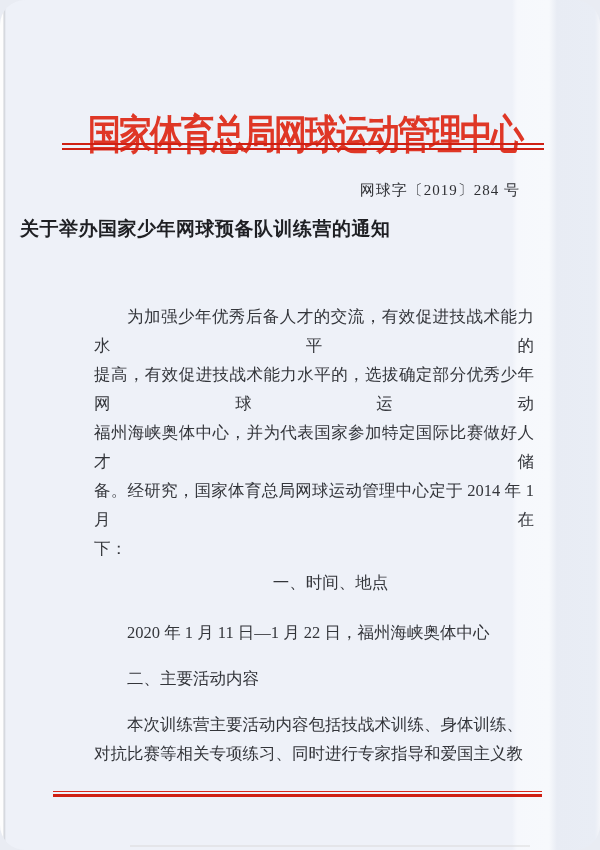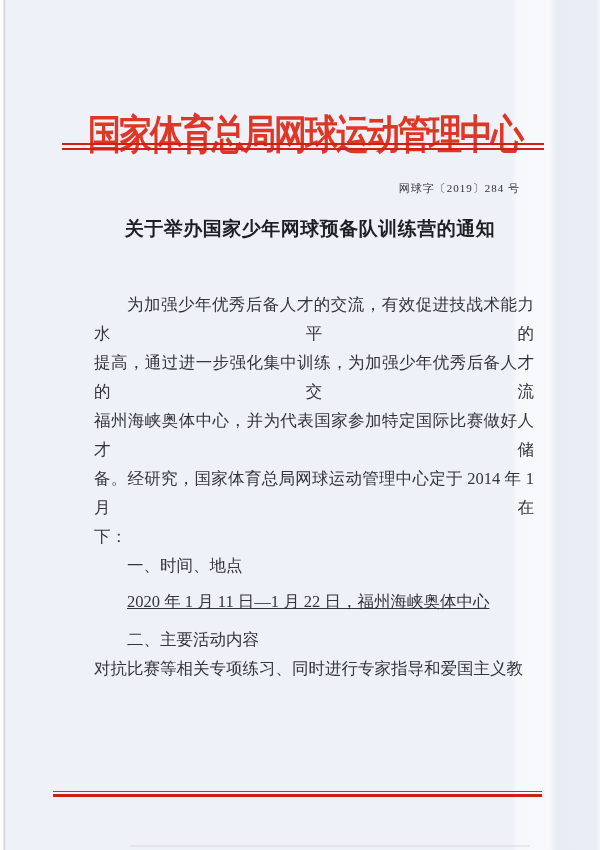--- a/index.html
+++ b/index.html
@@ -7,55 +7,56 @@
     width:600px;height:850px;overflow:hidden;
     font-family:"Liberation Serif","DejaVu Serif",serif;
     background:#e9ecf3;
   }
   .page{
     position:relative;width:600px;height:850px;
     background:linear-gradient(90deg,
       #fdfdfd 0px,#fdfdfd 3px,#ced1d7 4px,#eef1f8 6px,
       #eef1f8 512px,#f6f8fc 517px,#f7f9fc 549px,
       #e8ecf4 557px,#e9edf5 595px,#f4f5f9 600px);
+    border-radius:25px;
   }
   .bottom-edge{
     position:absolute;left:130px;top:845px;width:400px;height:2px;
     background:#d6d6d6;opacity:.45;
   }
   .org-name{
     position:absolute;top:86px;left:10px;right:0;
     text-align:center;color:#df3726;font-weight:bold;
     font-size:33px;letter-spacing:-2px;white-space:nowrap;
     transform:scaleY(1.22);transform-origin:center top;
   }
   .header-rule{
     position:absolute;top:143px;left:62px;width:482px;height:3px;
     border-top:2px solid #cf2013;border-bottom:2px solid #cf2013;
   }
   .doc-number{
     position:absolute;top:181px;right:80px;
-    font-size:11px;color:#2e2f33;letter-spacing:1px;white-space:nowrap;
+    font-size:15px;color:#2e2f33;letter-spacing:1px;white-space:nowrap;
   }
   .notice-title{
     position:absolute;top:216px;left:20px;right:0;
-    text-align:center;font-size:19px;font-weight:bold;color:#1e1f23;
+    text-align:left;font-size:19px;font-weight:bold;color:#1e1f23;
     letter-spacing:.5px;white-space:nowrap;
   }
   .body-text{
     position:absolute;top:286px;left:94px;width:440px;
     font-size:16.5px;line-height:29px;color:#33353a;
   }
   .line{min-height:29px;}
   .fill{text-align:justify;text-align-last:justify;}
   .indent{text-indent:2em;}
-  .gap-s{}
-  .gap-m{margin-top:4px;}
-  .gap-l{margin-top:9px;}
-  .gap-d{margin-top:7px;text-decoration:underline;}
+  .gap-s{margin-top:5px;text-align:center;}
+  .gap-m{margin-top:16px;}
+  .gap-l{margin-top:17px;}
+  .gap-d{margin-top:21px;}
   .footer-rule{
     position:absolute;top:791px;left:53px;width:489px;height:2px;
     border-top:1px solid #d8281a;border-bottom:3px solid #cf2013;
   }
 </style>
 </head>
 <body>
 
 <div class="page">
 
@@ -64,30 +65,31 @@
   <div class="header-rule"></div>
 
   <div class="doc-number">网球字〔2019〕284 号</div>
 
   <div class="notice-title">关于举办国家少年网球预备队训练营的通知</div>
 
   <div class="body-text">
 
 
     <div class="line fill indent gap-m">为加强少年优秀后备人才的交流，有效促进技战术能力水平的</div>
-    <div class="line fill">提高，通过进一步强化集中训练，为加强少年优秀后备人才的交流</div>
+    <div class="line fill">提高，有效促进技战术能力水平的，选拔确定部分优秀少年网球运动</div>
     <div class="line fill">福州海峡奥体中心，并为代表国家参加特定国际比赛做好人才储</div>
     <div class="line fill">备。经研究，国家体育总局网球运动管理中心定于 2014 年 1 月在</div>
     <div class="line">下：</div>
 
     <div class="line indent gap-s">一、时间、地点</div>
     <div class="line indent gap-d">2020 年 1 月 11 日—1 月 22 日，福州海峡奥体中心</div>
 
     <div class="line indent gap-l">二、主要活动内容</div>
 
+    <div class="line indent gap-l">本次训练营主要活动内容包括技战术训练、身体训练、</div>
     <div class="line">对抗比赛等相关专项练习、同时进行专家指导和爱国主义教</div>
 
   </div>
 
   <div class="footer-rule"></div>
   <div class="bottom-edge"></div>
 
 </div>
 
 </body></html>

